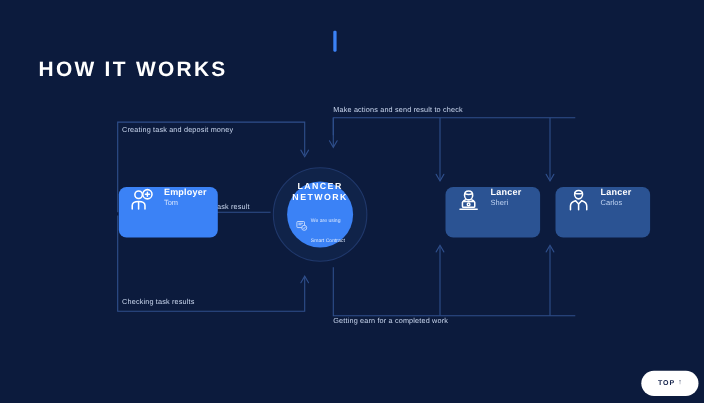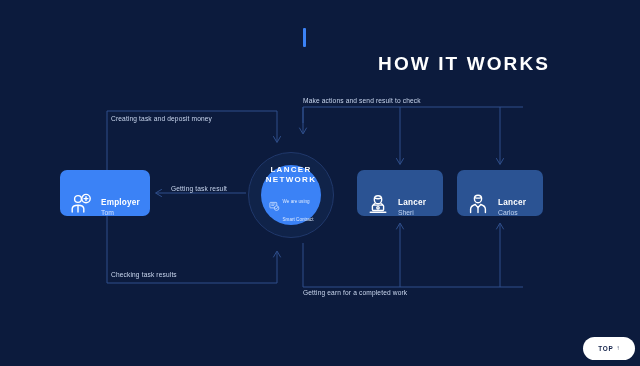--- a/index.html
+++ b/index.html
@@ -11,22 +11,22 @@
   }
   #stage{position:absolute;inset:0;width:640px;height:366px;}
 
   
   .accent-bar{
     position:absolute;left:303px;top:28px;width:3px;height:19px;
     background:#3b82f6;border-radius:1px;
   }
   .page-title{
     position:absolute;left:0;top:53px;width:550px;
-    text-align:right;color:#ffffff;
-    font-size:19px;font-weight:bold;letter-spacing:2.1px;
+    text-align:left;color:#ffffff;
+    font-size:19px;font-weight:bold;letter-spacing:2.1px;padding-left:35px;
   }
 
   
   .wires{position:absolute;left:0;top:0;width:640px;height:366px;}
 
   
   .cap{
     position:absolute;color:#c9d6ee;font-size:6.6px;
     letter-spacing:.15px;white-space:nowrap;
   }
@@ -54,22 +54,23 @@
   }
   .disc-sub{
     display:flex;align-items:center;gap:3px;margin-top:4px;
   }
   .disc-sub-txt{
     color:#dce9ff;font-size:4.6px;line-height:5.6px;white-space:nowrap;
   }
 
   
   .card{
-    position:absolute;border-radius:7px;display:flex;align-items:flex-end;
+    position:absolute;border-radius:7px;display:flex;align-items:flex-start;
     box-sizing:border-box;
+    margin-left:48px;
   }
   .card-employer{left:60px;top:170px;width:90px;height:46px;background:#3b82f6;}
   .card-lancer1{left:357px;top:170px;width:86px;height:46px;background:#2b5393;}
   .card-lancer2{left:457px;top:170px;width:86px;height:46px;background:#2b5393;}
   .card-ico{
     width:30px;display:flex;align-items:center;justify-content:center;
     flex:0 0 auto;margin-left:6px;
   }
   .card-txt{display:flex;flex-direction:column;justify-content:center;margin-left:5px;}
   .card-role{color:#ffffff;font-size:8.2px;font-weight:bold;letter-spacing:.2px;}

